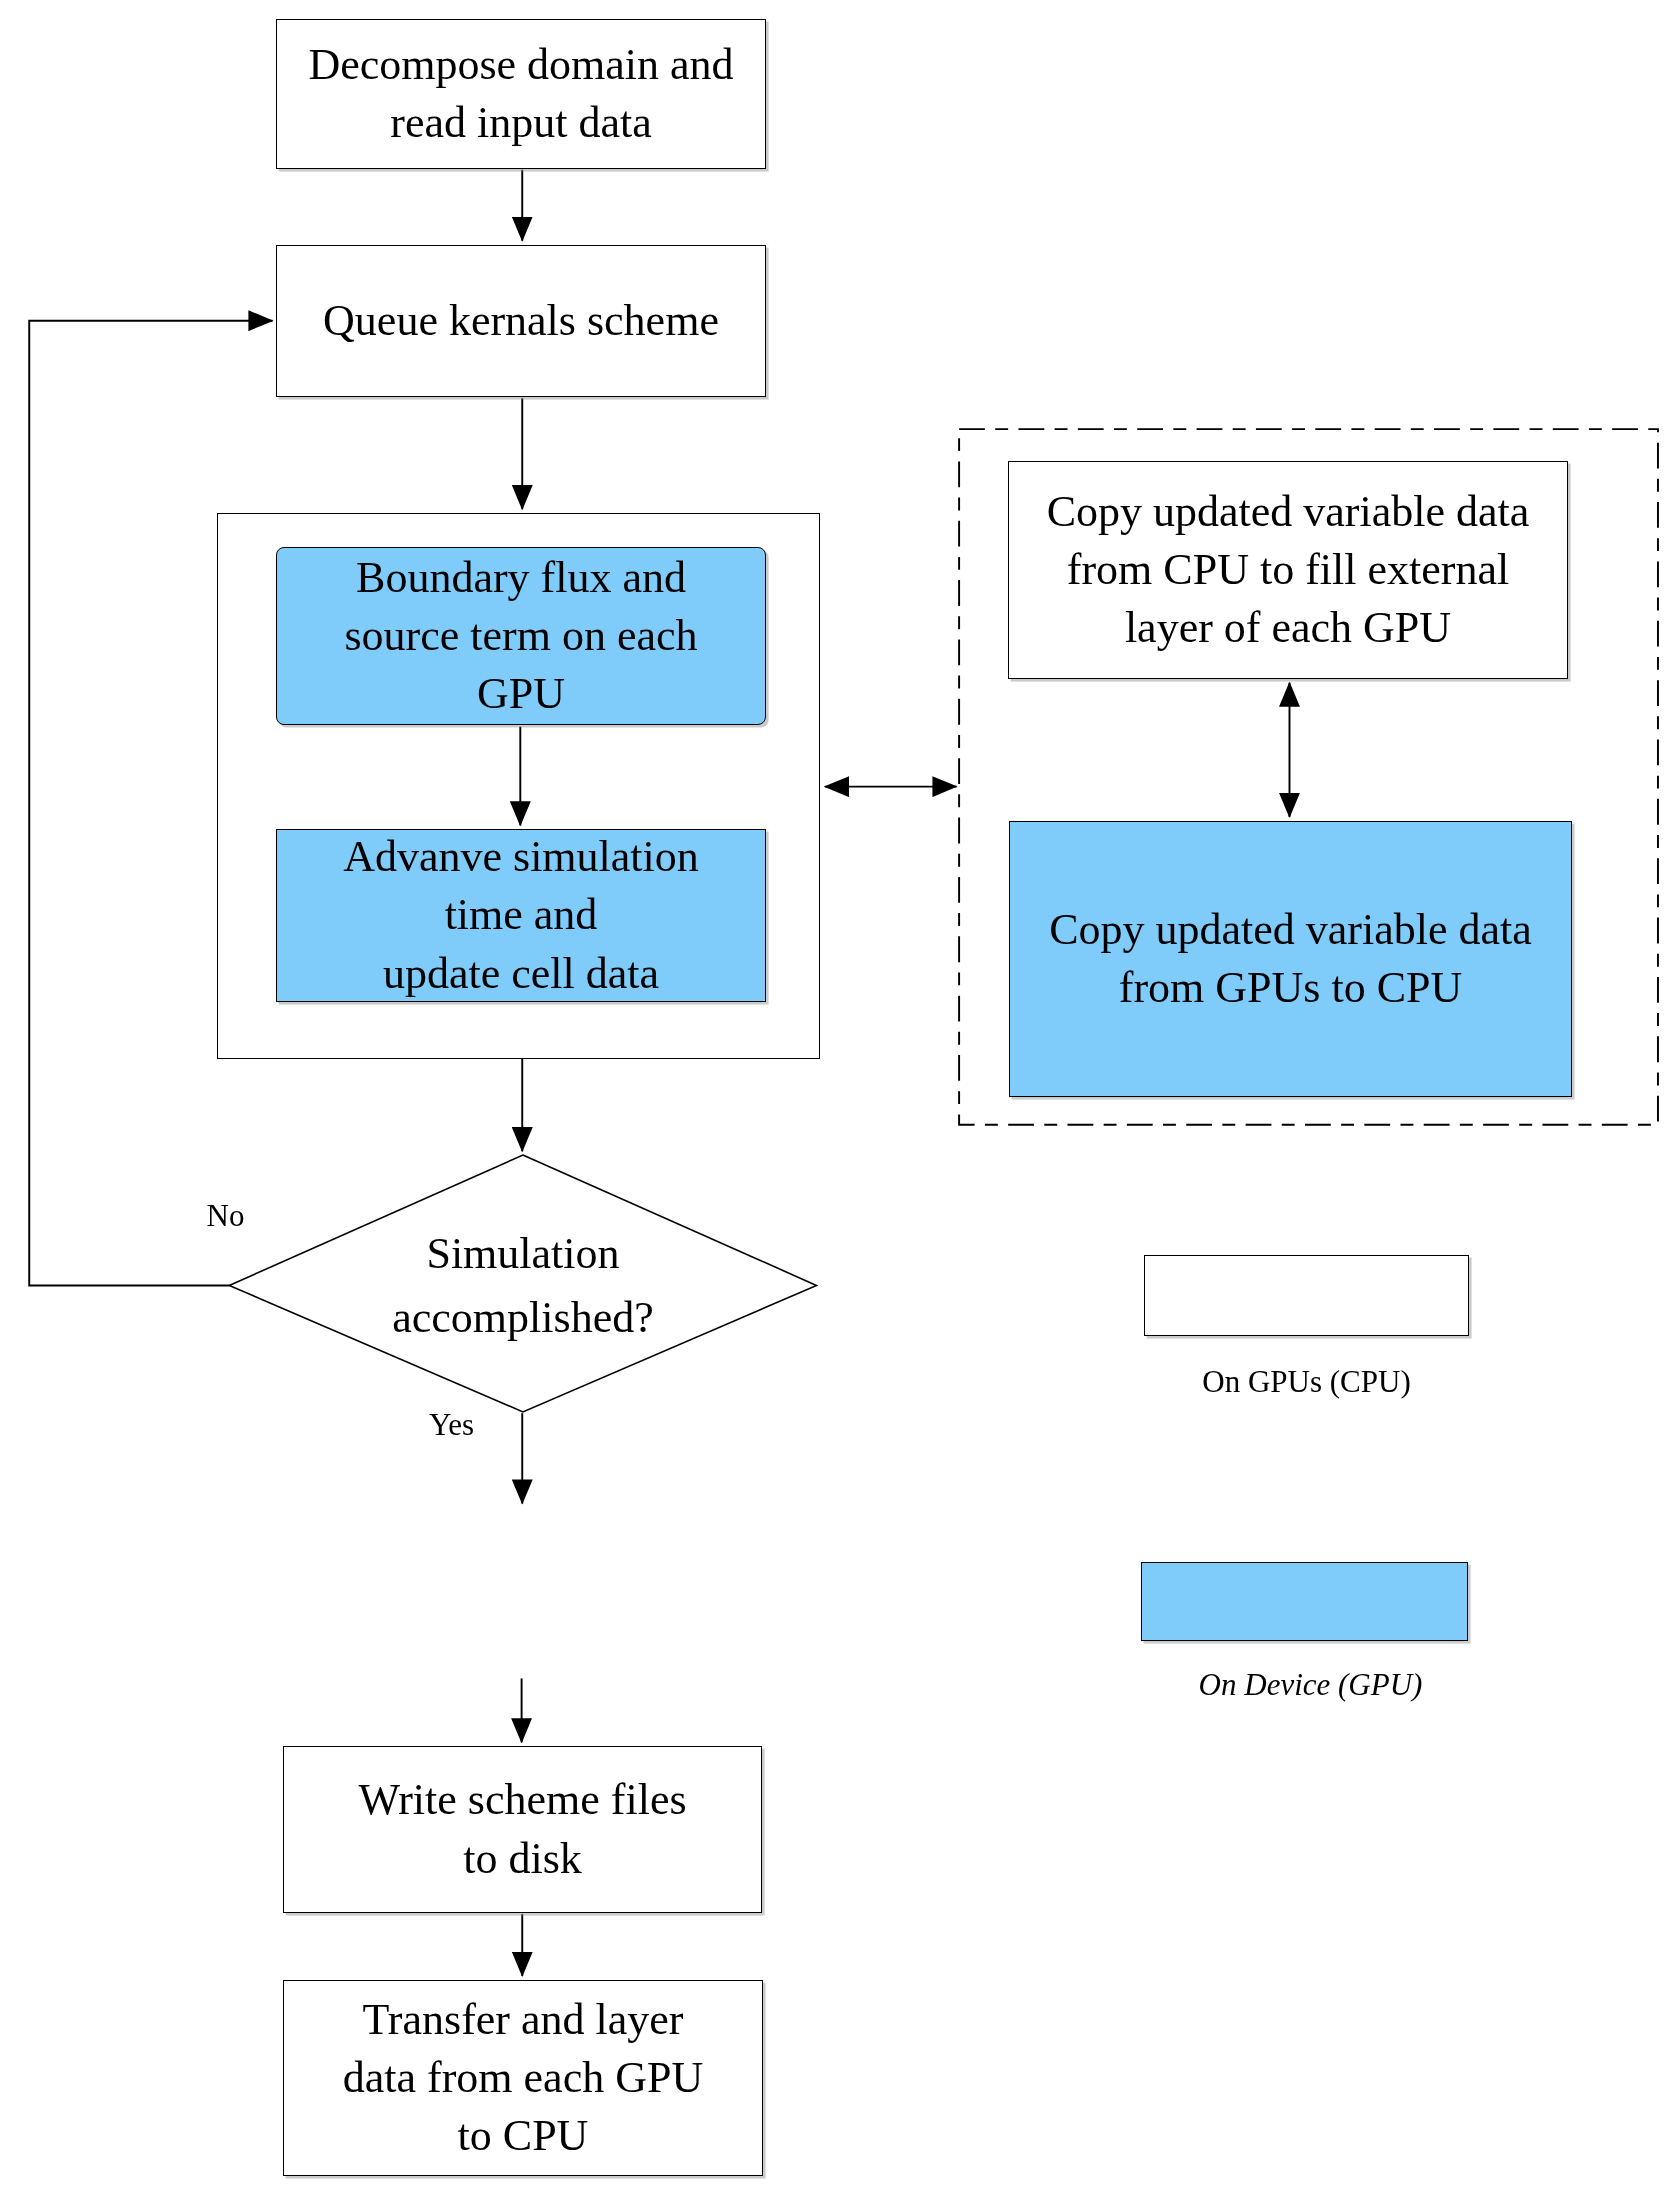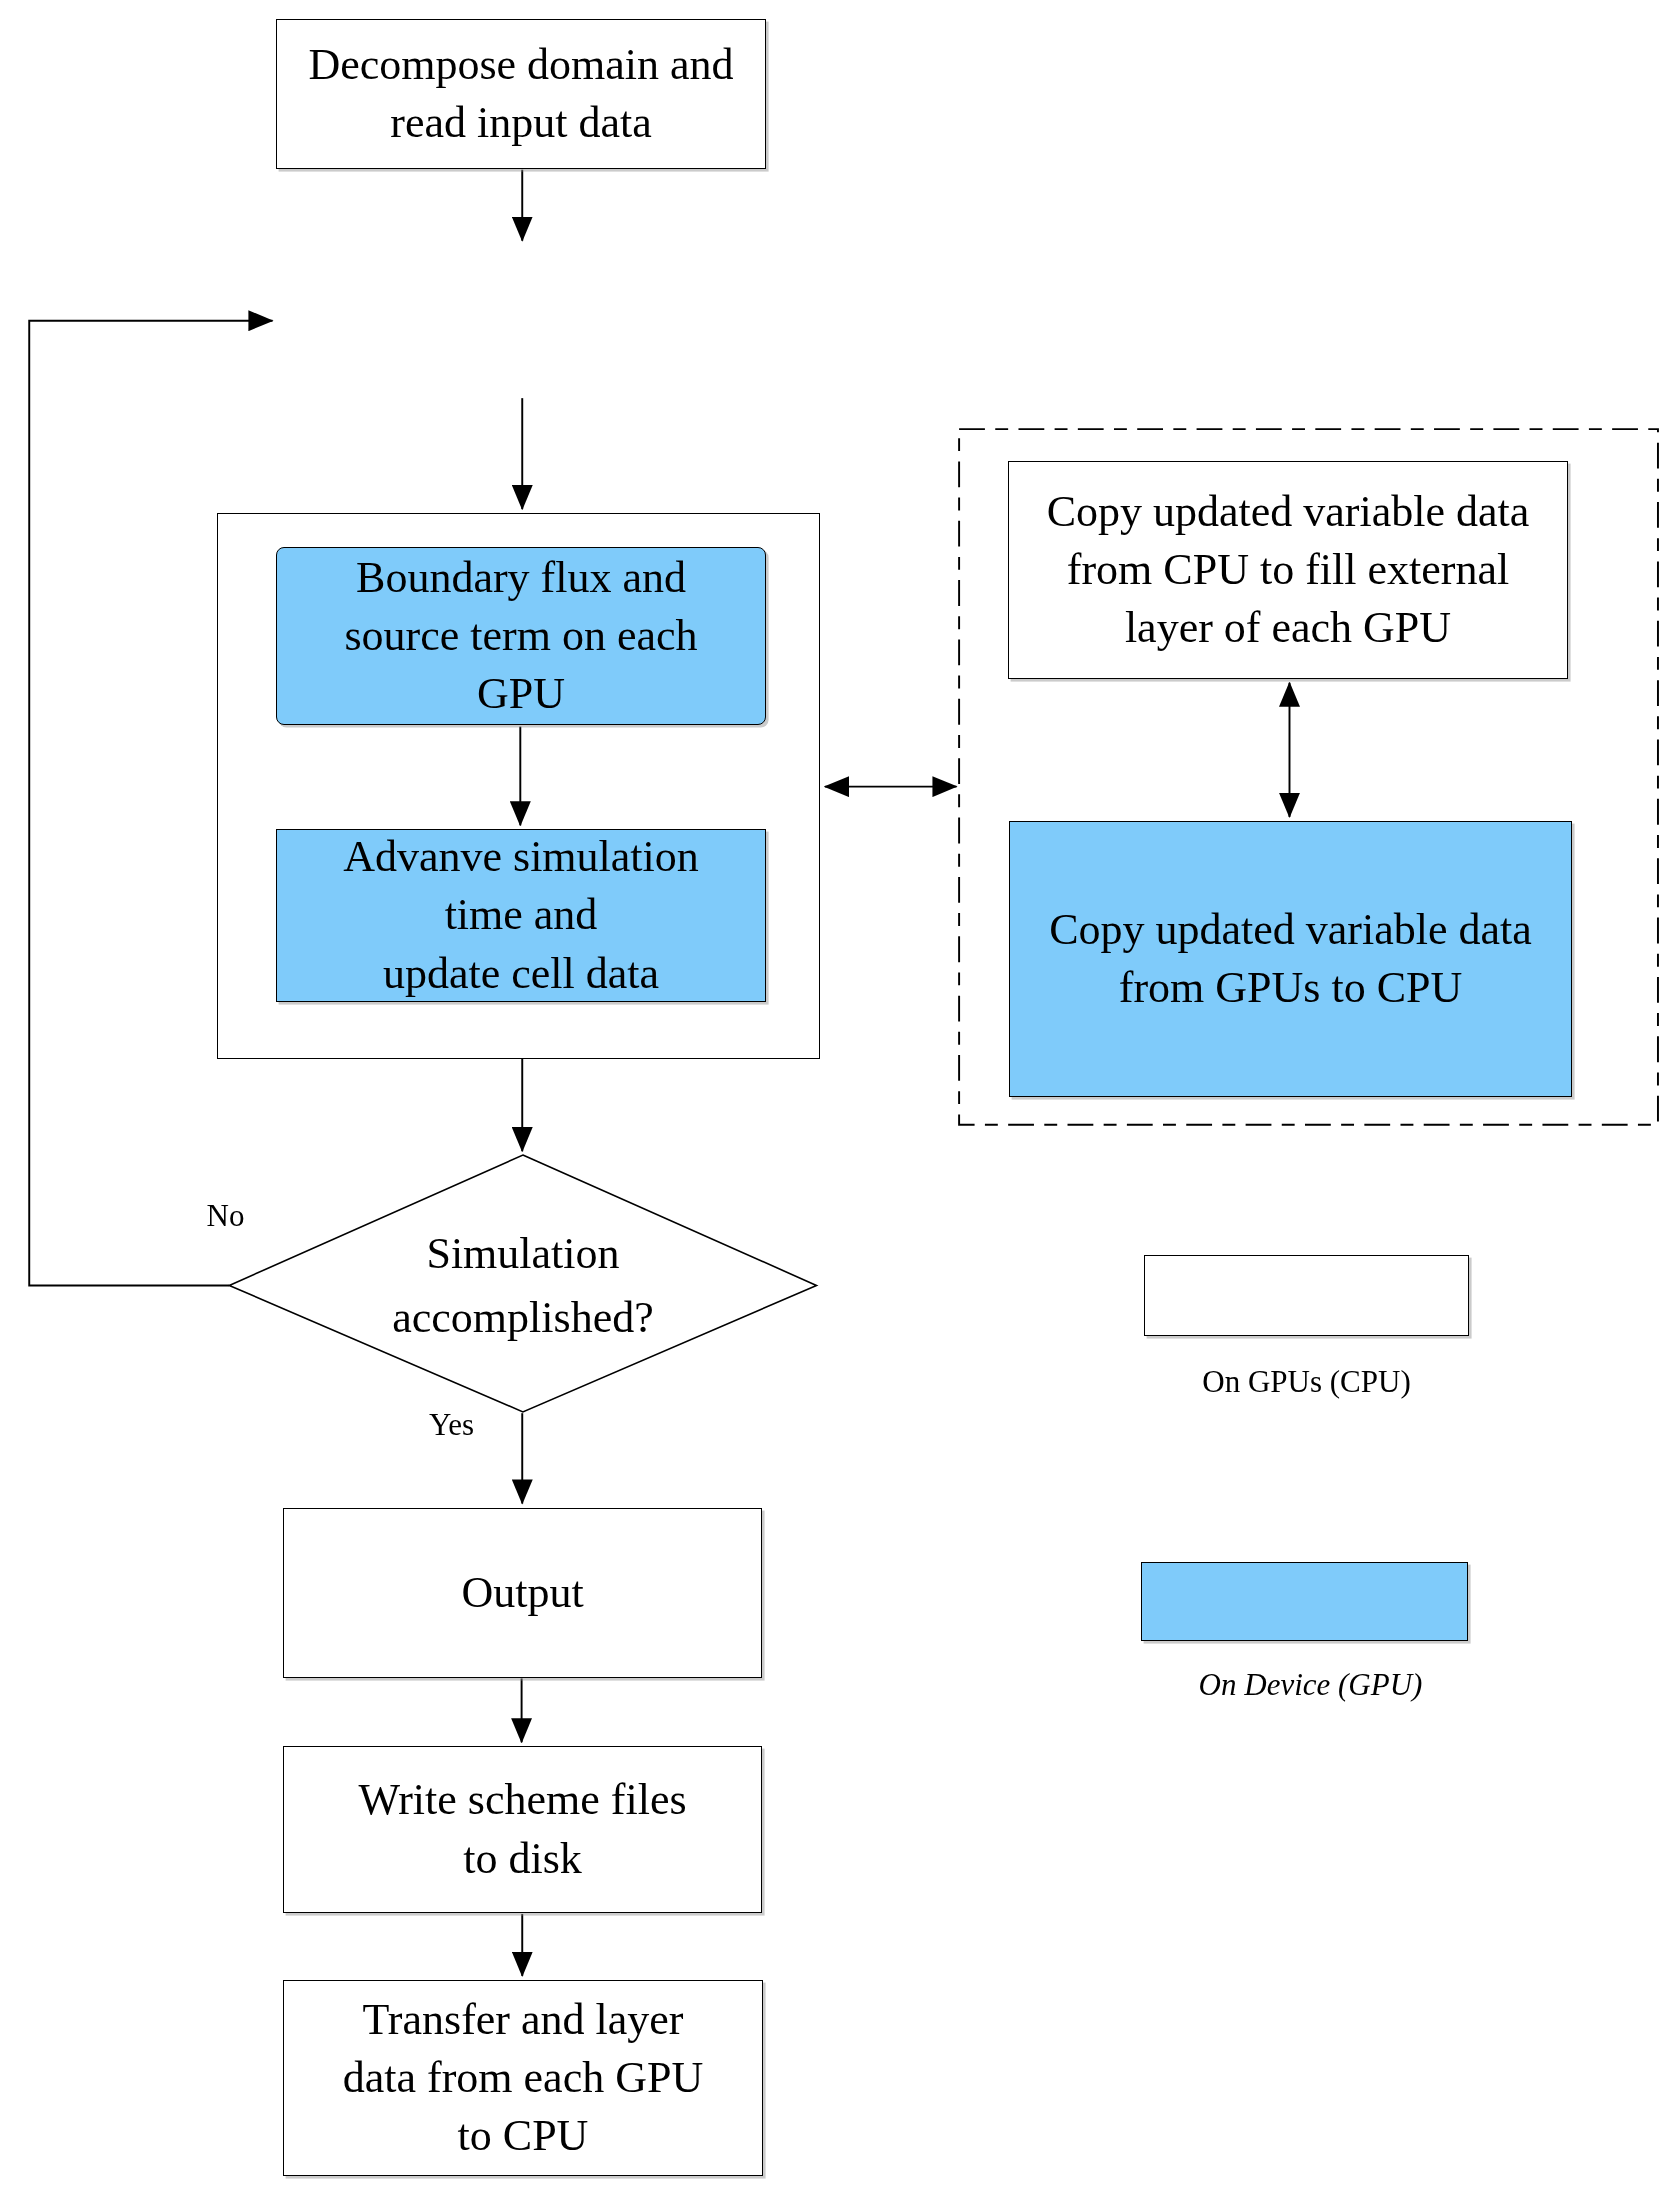--- a/index.html
+++ b/index.html
@@ -92,20 +92,21 @@
 
     <path d="M1278,1219 H1482" stroke="#000000" stroke-width="3" fill="none" marker-start="url(#arr)" marker-end="url(#arr)"></path>
     <path d="M1998,1058 V1266" stroke="#000000" stroke-width="3" fill="none" marker-start="url(#arr)" marker-end="url(#arr)"></path>
   </svg>
 
   <div class="group-box" style="left:217px; top:513px; width:603px; height:546px;"></div>
 
   <div class="node" style="left:276px; top:19.4px; width:490px; height:150px;">Decompose domain and
 read input data</div>
 
+  <div class="node" style="left:276px; top:245px; width:490px; height:152px;">Queue kernals scheme</div>
 
   <div class="node device" style="left:276px; top:547px; width:490px; height:178px;border-radius:8px;">Boundary flux and
 source term on each
 GPU</div>
 
   <div class="node device" style="left:276px; top:829px; width:490px; height:173px;">Advanve simulation
 time and
 update cell data</div>
 
   <div class="node" style="left:1008px; top:461px; width:560px; height:218px;">Copy updated variable data
@@ -114,21 +115,20 @@
 
   <div class="node device" style="left:1009px; top:821px; width:563px; height:276px;">Copy updated variable data
 from GPUs to CPU</div>
 
   <div class="diamond-text" style="left:297px; top:1159px; width:452px; height:253px;">Simulation
 accomplished?</div>
 
   <div class="free-label" style="left:174px; top:1197px; width:103px;">No</div>
   <div class="free-label" style="left:392px; top:1406px; width:119px;">Yes</div>
 
-  <div class="node" style="left:283px; top:1508px; width:479px; height:170px;">Output</div>
 
   <div class="node" style="left:283px; top:1746px; width:479px; height:167px;">Write scheme files
 to disk</div>
 
   <div class="node" style="left:283px; top:1980px; width:480px; height:196px;">Transfer and layer
 data from each GPU
 to CPU</div>
 
   <div class="swatch host" style="left:1144px; top:1255px; width:325px; height:81px;"></div>
   <div class="free-label" style="left:1097px; top:1363px; width:419px;">On GPUs (CPU)</div>

